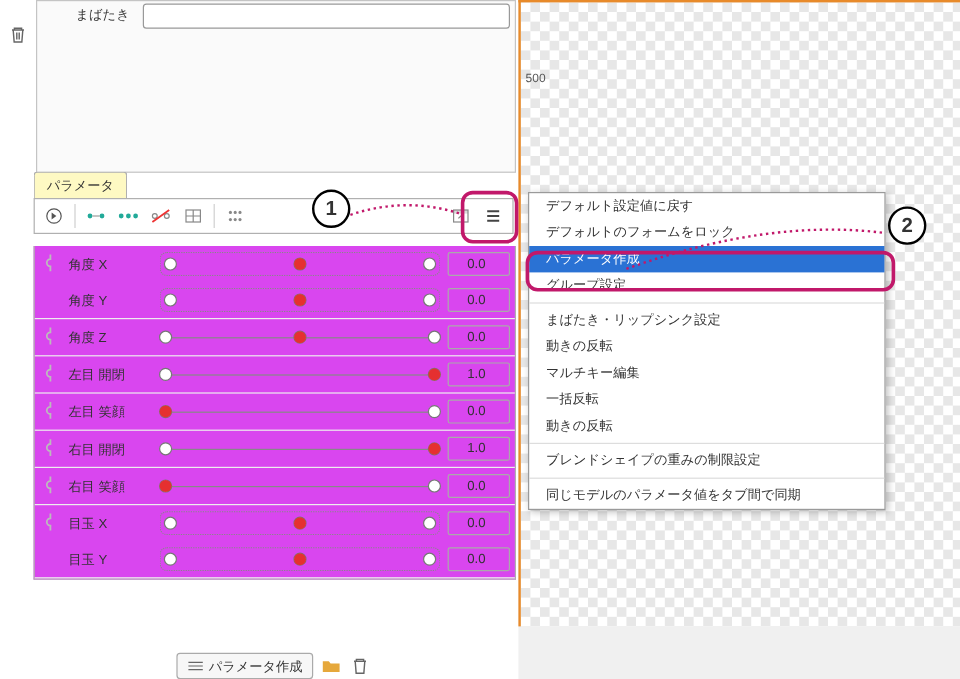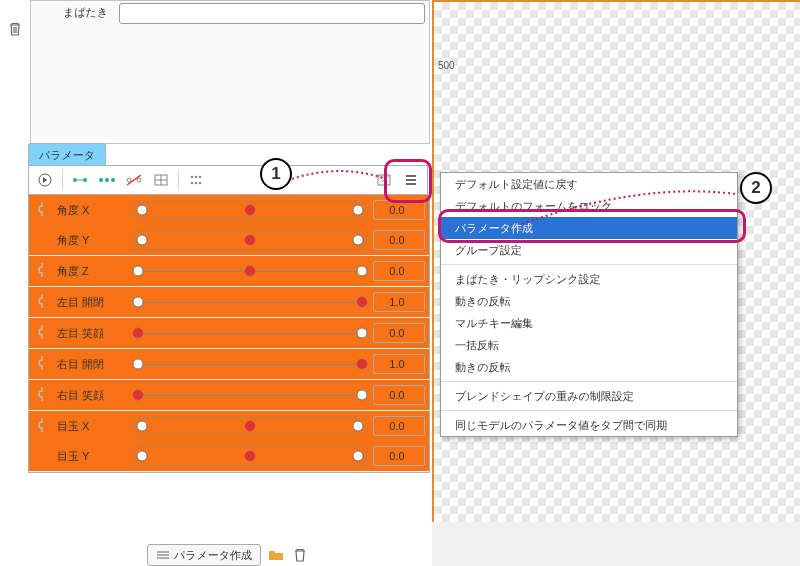--- a/index.html
+++ b/index.html
@@ -7,36 +7,36 @@
 .left{position:absolute;left:0;top:0;width:432px;height:566px;background:#fff}
 .right{position:absolute;left:432px;top:0;width:368px;height:566px}
 
 
 .filebox{position:absolute;left:30px;top:0;width:398px;height:142px;border:1px solid #c4c4c4;background:#fafafa}
 .filebox .lbl{position:absolute;left:32px;top:4px;font-size:11px}
 .filebox input{position:absolute;left:88px;top:2px;width:300px;height:17px;border:1px solid #999;border-radius:3px;background:#fff}
 .trash-left{position:absolute;left:4px;top:18px;width:22px;height:22px;display:flex;align-items:center;justify-content:center}
 
 
-.tab{position:absolute;left:28px;top:143px;height:22px;padding:0 10px;border:1px solid #b0b0b0;border-bottom:none;border-radius:3px 3px 0 0;background:#7dd3fc;line-height:22px;font-size:11px}
+.tab{position:absolute;left:28px;top:143px;height:22px;padding:0 10px;border:1px solid #b0b0b0;border-bottom:none;border-radius:3px 3px 0 0;background:#fef9c3;line-height:22px;font-size:11px}
 .toolbar{position:absolute;left:28px;top:165px;width:400px;height:30px;border:1px solid #b0b0b0;background:#fff;display:flex;align-items:center;gap:3px;padding:0 4px;box-sizing:border-box}
 .tbtn{width:22px;height:22px;border:1px solid transparent;border-radius:3px;display:flex;align-items:center;justify-content:center;cursor:pointer}
 .tbtn svg{pointer-events:none}
 .tsep{width:1px;height:20px;background:#d0d0d0;margin:0 2px}
 .push{margin-left:auto}
 
 
 .callout{position:absolute;width:28px;height:28px;border-radius:50%;background:#fff;border:2px solid #000;display:flex;align-items:center;justify-content:center;font-size:17px;font-weight:bold}
 .dots1{position:absolute;left:290px;top:165px;width:100px;height:28px}
 .dots2{position:absolute;left:520px;top:188px;width:220px;height:40px}
 .ring1{position:absolute;left:384px;top:159px;width:42px;height:38px;border:3px solid #c1186a;border-radius:10px;pointer-events:none}
 .ring2{position:absolute;left:438px;top:209px;width:302px;height:28px;border:3px solid #c1186a;border-radius:10px;pointer-events:none}
 
 
-.params{position:absolute;left:28px;top:195px;width:400px;border:1px solid #b0b0b0;border-top:none;background:#f97316}
+.params{position:absolute;left:28px;top:205px;width:400px;border:1px solid #b0b0b0;border-top:none;background:#d946ef}
 .param-row{display:flex;align-items:center;height:30px;position:relative}
 .link-icon{width:26px;display:flex;align-items:center;justify-content:center;color:#bbb;font-size:14px}
 .pname{width:70px;font-size:11px;padding-left:2px}
 .ptrack{flex:1;position:relative;height:26px;margin:0 6px}
 .pval{width:46px;height:18px;border:1px solid #aaa;border-radius:2px;text-align:center;padding-right:4px;font-size:11px;line-height:18px;margin-right:4px}
 .group-sep{height:1px;background:#eee}
 
 .track-line{position:absolute;left:4px;right:4px;top:50%;height:1px;background:#888}
 .dotline{position:absolute;left:0;right:0;top:3px;bottom:3px;border:1px dotted #888;border-radius:6px}
 .endcap{position:absolute;top:50%;width:9px;height:9px;border:1px solid #777;border-radius:50%;background:#fff;transform:translate(-50%,-50%)}
@@ -44,21 +44,21 @@
 
 
 .bottombar{position:absolute;left:28px;top:544px;width:400px;height:22px;display:flex;align-items:center;justify-content:center;gap:6px}
 .makebtn{height:20px;border:1px solid #aaa;border-radius:3px;background:#f7f7f7;padding:0 8px;display:flex;align-items:center;gap:4px;font-size:11px;cursor:pointer}
 .folder-icon{width:18px;height:18px;display:flex;align-items:center;justify-content:center}
 
 
 .canvas{position:absolute;left:0;top:0;width:368px;height:520px;background:repeating-conic-gradient(#e7e7e7 0 25%,#fff 0 50%) 0 0/16px 16px;border-left:2px solid #e88a2a;border-right:2px solid #e88a2a;border-top:2px solid #e88a2a}
 .ruler-v{position:absolute;left:4px;top:58px;font-size:10px;color:#555}
 
-.menu{position:absolute;left:440px;top:172px;width:296px;background:#fff;border:1px solid #9a9a9a;box-shadow:2px 2px 6px rgba(0,0,0,.25)}
+.menu{position:absolute;left:440px;top:160px;width:296px;background:#fff;border:1px solid #9a9a9a;box-shadow:2px 2px 6px rgba(0,0,0,.25)}
 .mitem{height:22px;line-height:22px;padding:0 14px;font-size:11px;cursor:pointer}
 .mitem.hi{background:#2a72d4;color:#fff}
 .msep{height:1px;background:#ddd;margin:3px 0}
 
 svg{display:block}
 </style>
 </head>
 <body>
 
 <div class="app">

